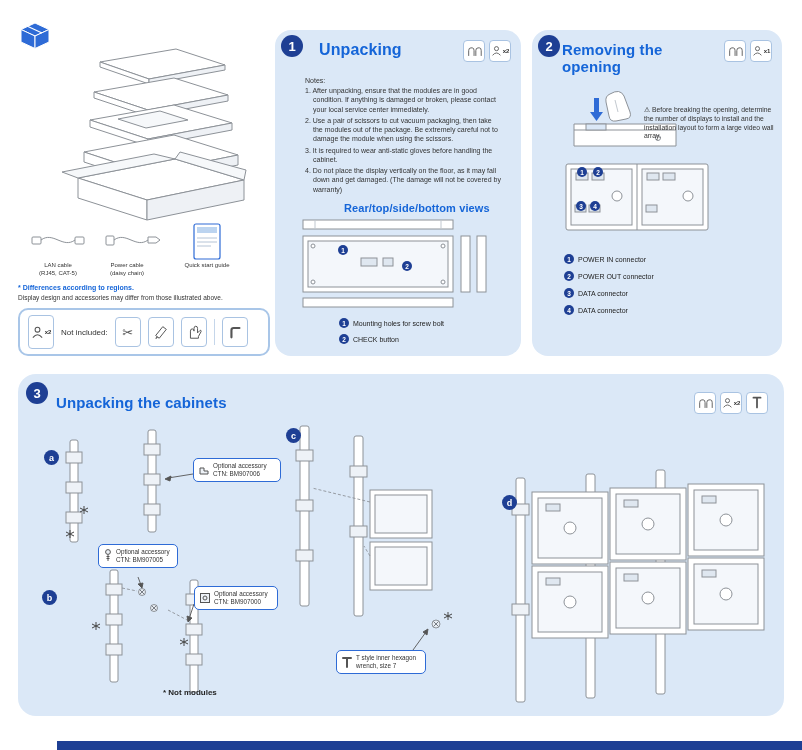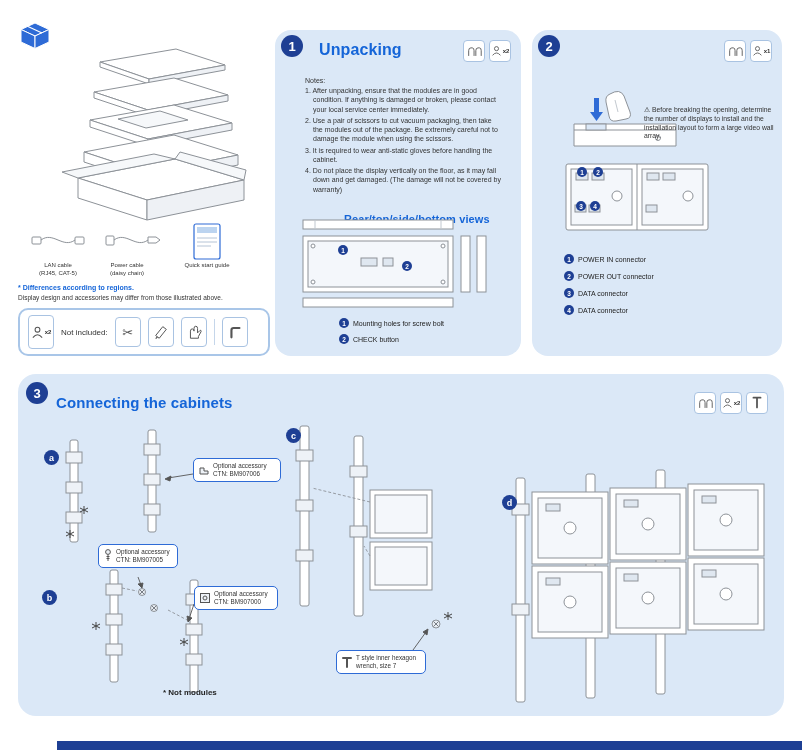--- a/index.html
+++ b/index.html
@@ -150,21 +150,21 @@
     </div>
 
     <div class="notes" style="left:30px; top:46px; width:198px;">
       <div style="margin-bottom:1px;">Notes:</div>
       <div class="note">1. After unpacking, ensure that the modules are in good condition. If anything is damaged or broken, please contact your local service center immediately.</div>
       <div class="note">2. Use a pair of scissors to cut vacuum packaging, then take the modules out of the package. Be extremely careful not to damage the module when using the scissors.</div>
       <div class="note">3. It is required to wear anti-static gloves before handling the cabinet.</div>
       <div class="note">4. Do not place the display vertically on the floor, as it may fall down and get damaged. (The damage will not be covered by warranty)</div>
     </div>
 
-    <div class="step-title" style="left:30px; top:183px; font-size:11px;padding-left:39px;">Rear/top/side/bottom views</div>
+    <div class="step-title" style="left:30px; top:172px; font-size:11px;padding-left:39px;">Rear/top/side/bottom views</div>
 
     <svg class="abs" style="left:16px; top:186px;" width="214" height="96" viewBox="0 0 214 96">
       <g fill="#fff" stroke="#8d9298" stroke-width="1">
         <rect x="12" y="4" width="150" height="9"></rect>
         <path d="M24 4 v9 M150 4 v9" stroke="#c0c7cf"></path>
         <rect x="12" y="20" width="150" height="56"></rect>
         <rect x="17" y="25" width="140" height="46" fill="#f4f7fb"></rect>
         <circle cx="22" cy="30" r="2"></circle>
           <circle cx="152" cy="30" r="2"></circle>
         <circle cx="22" cy="66" r="2"></circle>
@@ -184,20 +184,21 @@
       <span>Mounting holes for screw bolt</span>
     </div>
     <div class="legend-row" style="left:64px; top:304px;">
       <span class="callnum dot">2</span>
       <span>CHECK button</span>
     </div>
   </div>
 
   <div class="panel" style="left:532px; top:30px; width:250px; height:326px;">
     <div class="step-badge" style="left:6px; top:5px;">2</div>
+    <div class="step-title" style="left:30px; top:11px; font-size:15px; width:125px; line-height:1.15;">Removing the opening</div>
     <div class="iconrow" style="right:10px; top:10px;">
       <div class="iconbox">
         <svg width="17" height="14" viewBox="0 0 19 15">
           <g fill="none" stroke="#555" stroke-width="1">
             <path d="M3 13 V7 Q3 4 5.5 4 H7 Q9 4 9 7 V13"></path>
             <path d="M11 13 V7 Q11 4 13.5 4 H15 Q17 4 17 7 V13"></path>
           </g>
         </svg>
       </div>
       <div class="iconbox">
@@ -266,21 +267,21 @@
       <span>DATA connector</span>
     </div>
     <div class="legend-row" style="left:32px; top:275px;">
       <span class="callnum dot">4</span>
       <span>DATA connector</span>
     </div>
   </div>
 
   <div class="panel" style="left:18px; top:374px; width:766px; height:342px; border-radius:18px;">
     <div class="step-badge" style="left:8px; top:8px;">3</div>
-    <div class="step-title" style="left:38px; top:20px; font-size:15px;">Connecting the cabinets</div>
+    <div class="step-title" style="left:38px; top:20px; font-size:15px;">Unpacking the cabinets</div>
     <div class="iconrow" style="right:16px; top:18px;">
       <div class="iconbox">
         <svg width="17" height="14" viewBox="0 0 19 15">
           <g fill="none" stroke="#555" stroke-width="1">
             <path d="M3 13 V7 Q3 4 5.5 4 H7 Q9 4 9 7 V13"></path>
             <path d="M11 13 V7 Q11 4 13.5 4 H15 Q17 4 17 7 V13"></path>
           </g>
         </svg>
       </div>
       <div class="iconbox">

